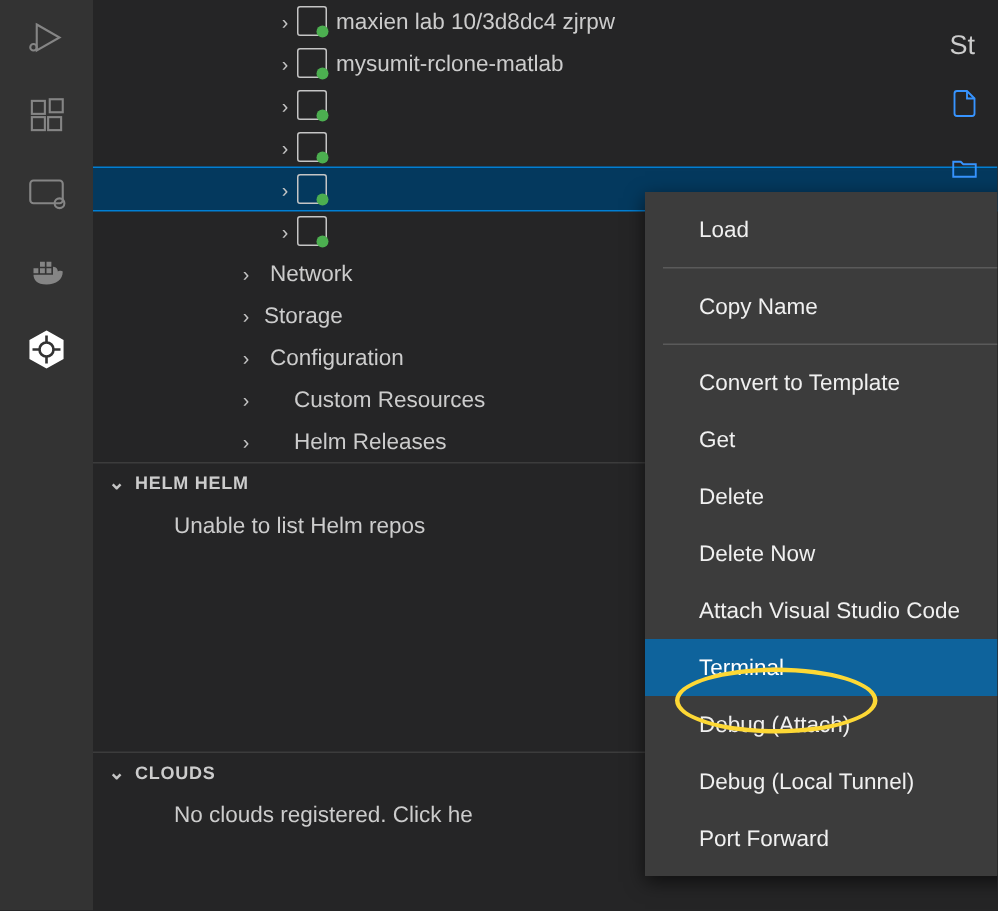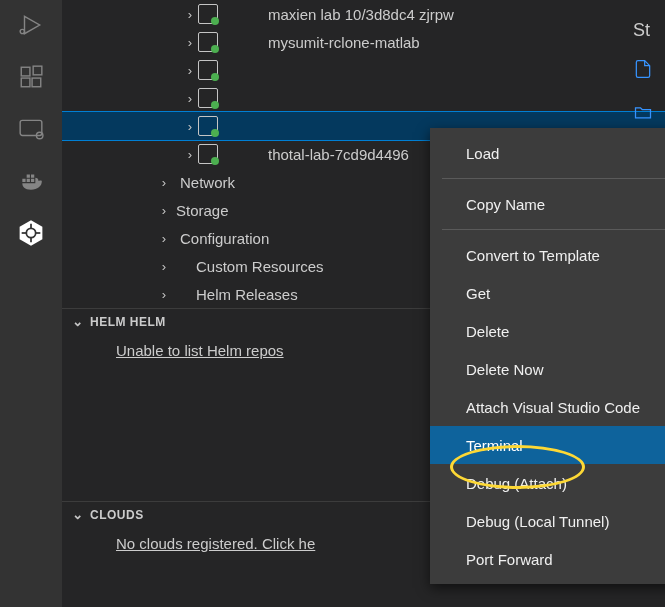--- a/index.html
+++ b/index.html
@@ -73,40 +73,38 @@
       bottom: -2px;
       right: -2px;
       width: 8px;
       height: 8px;
       background: #4caf50;
       border-radius: 50%;
     }
     .tree-label {
       color: #cccccc;
       font-size: 15px;
-      margin-left: 44px;
     }
     .section-header {
       display: flex;
       align-items: center;
       height: 26px;
       padding-left: 8px;
       font-weight: 700;
       font-size: 12px;
       letter-spacing: 0.5px;
       color: #cccccc;
       border-top: 1px solid #3c3c3c;
       cursor: pointer;
     }
     .section-header .chevron { margin-right: 4px; }
     .helm-msg, .clouds-msg {
       padding: 8px 0 8px 54px;
       font-size: 15px;
       color: #cccccc;
-      text-decoration: underline;
     }
     .spacer-lg { height: 134px; }
     .context-menu {
       position: absolute;
       top: 128px;
       left: 368px;
       width: 300px;
       background: #3c3c3c;
       box-shadow: 0 4px 12px rgba(0,0,0,0.6);
       padding: 6px 0;
@@ -215,21 +213,20 @@
         <span class="chevron">›</span>
         <span class="pod-icon"></span>
       </div>
       <div class="tree-row selected" style="padding-left: 120px;">
         <span class="chevron">›</span>
         <span class="pod-icon"></span>
       </div>
       <div class="tree-row" style="padding-left: 120px;">
         <span class="chevron">›</span>
         <span class="pod-icon"></span>
-        <span class="tree-label">thotal-lab-7cd9d4496</span>
       </div>
     </div>
   <div class="tree-section" id="cats-container">
       <div class="tree-row" style="padding-left: 94px;">
         <span class="chevron">›</span>
         <span class="tree-label" style="margin-left:8px">Network</span>
       </div>
       <div class="tree-row" style="padding-left: 94px;">
         <span class="chevron">›</span>
         <span class="tree-label" style="margin-left:4px">Storage</span>

